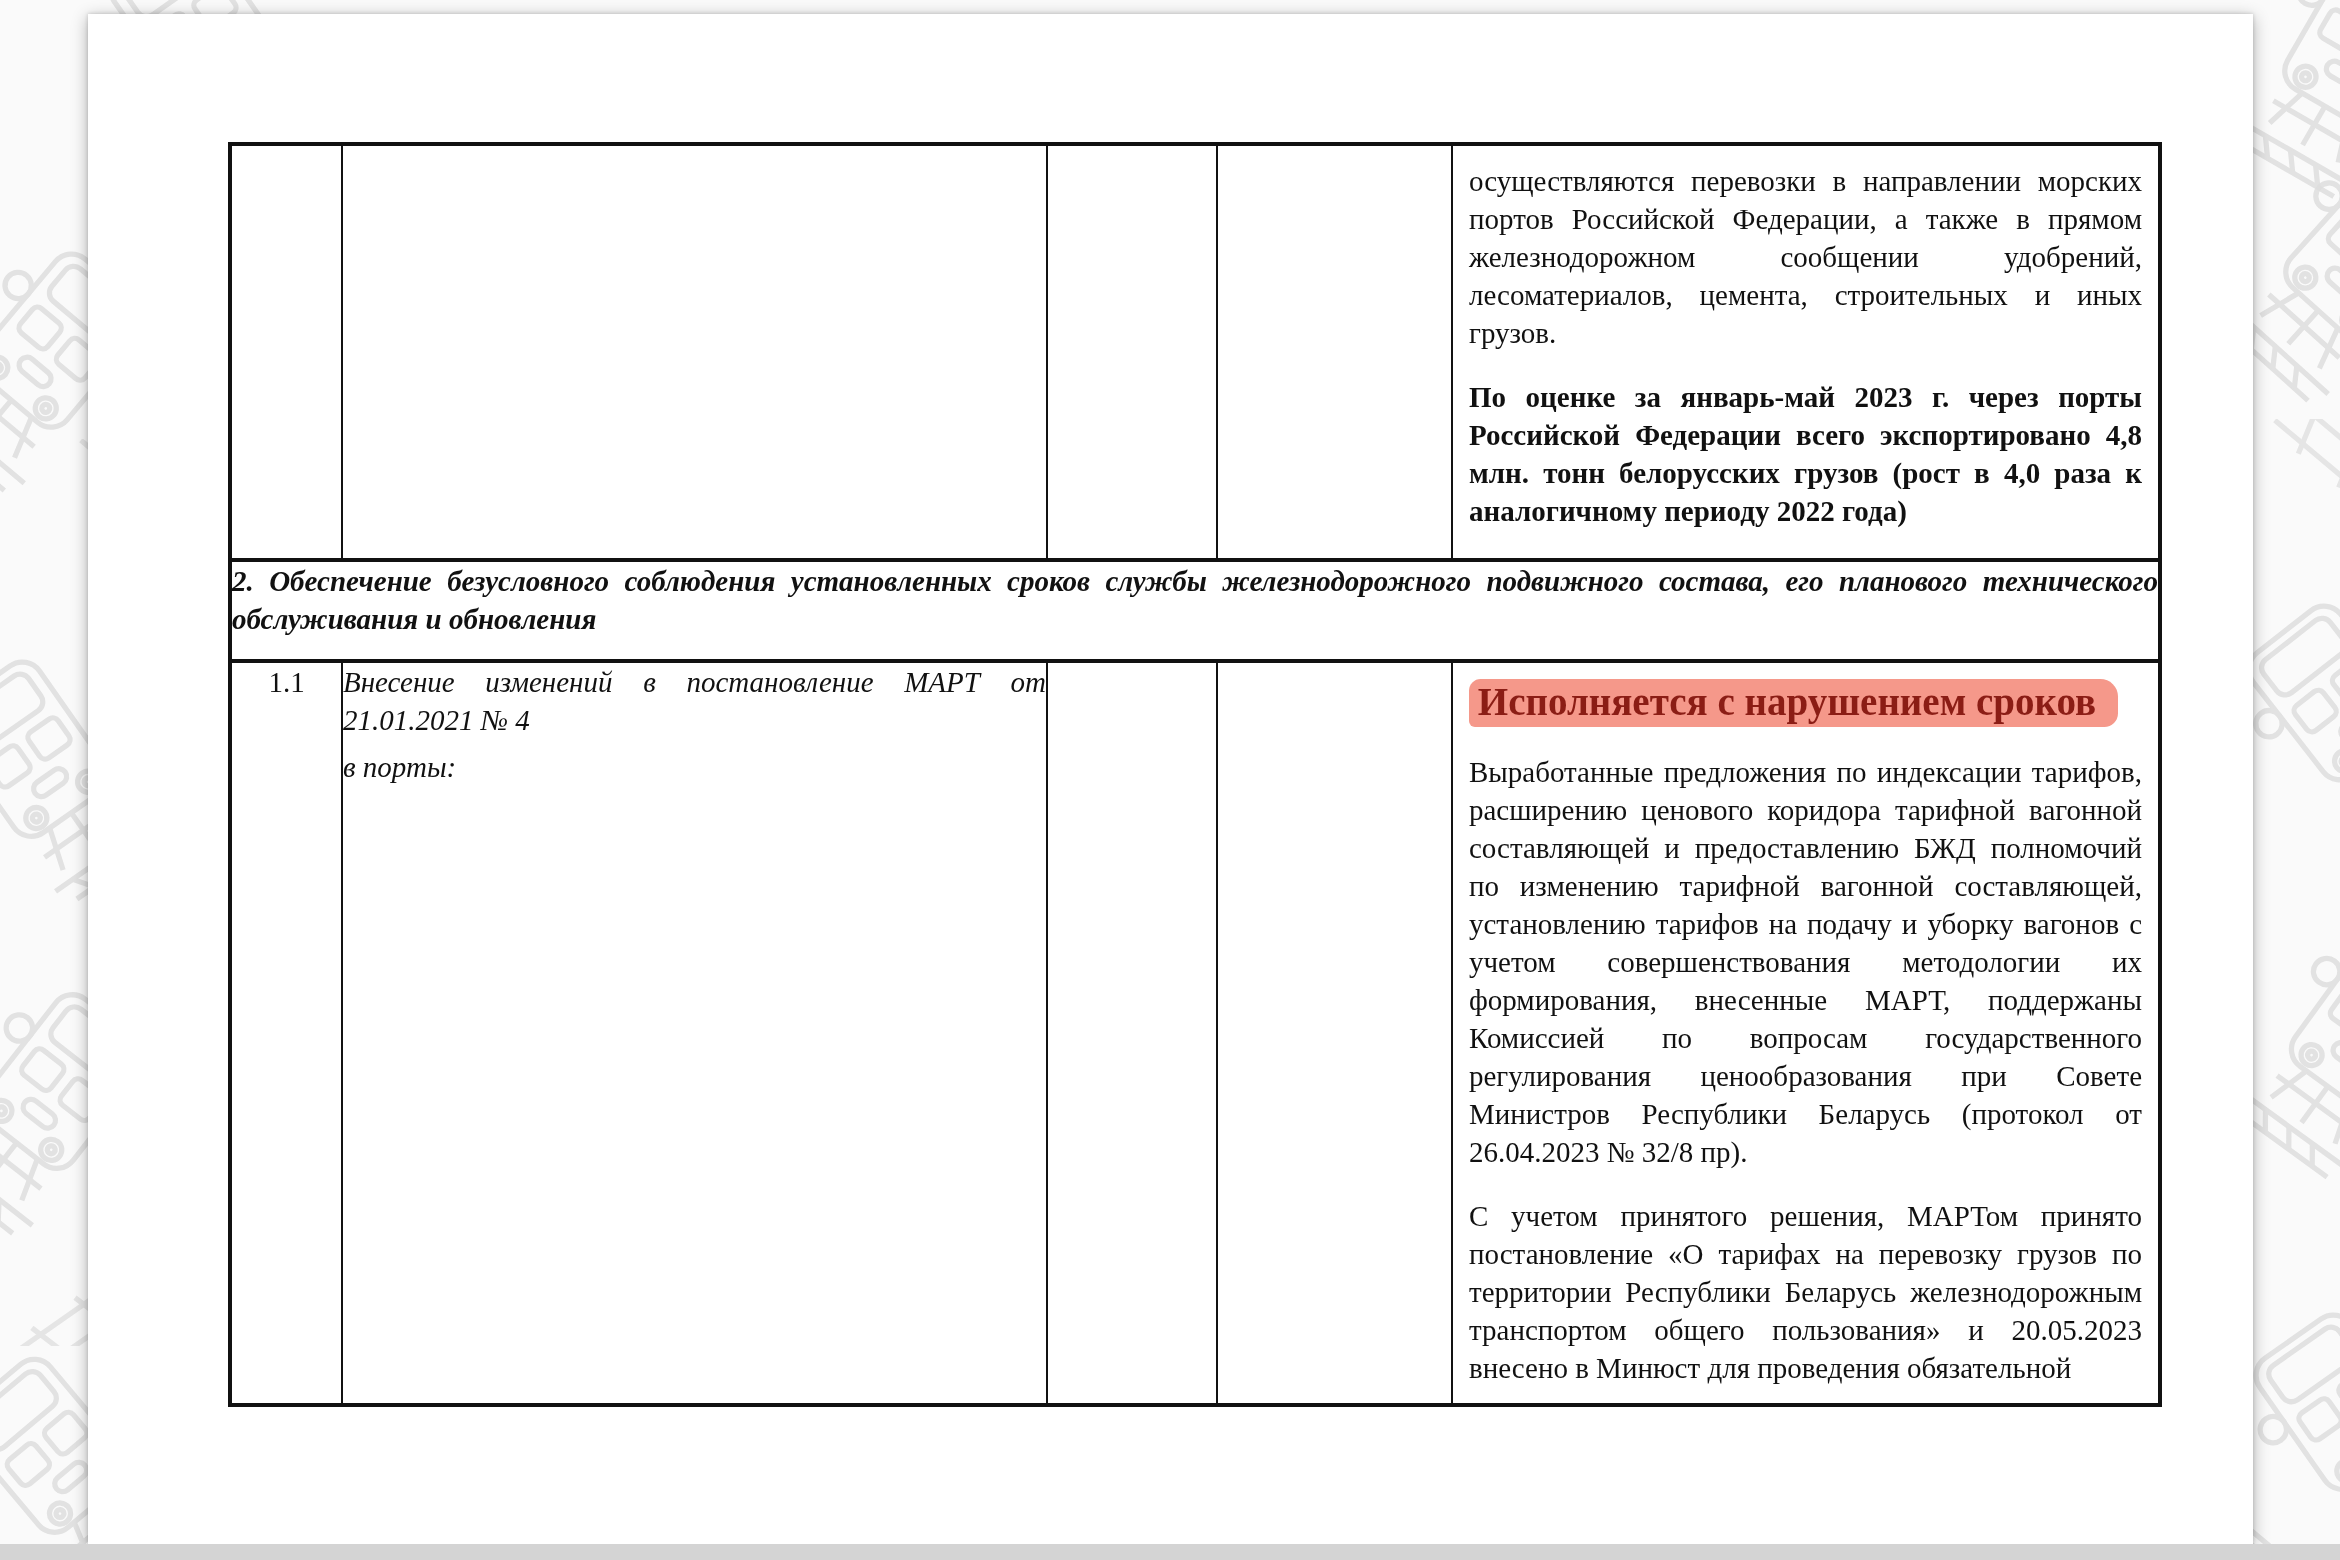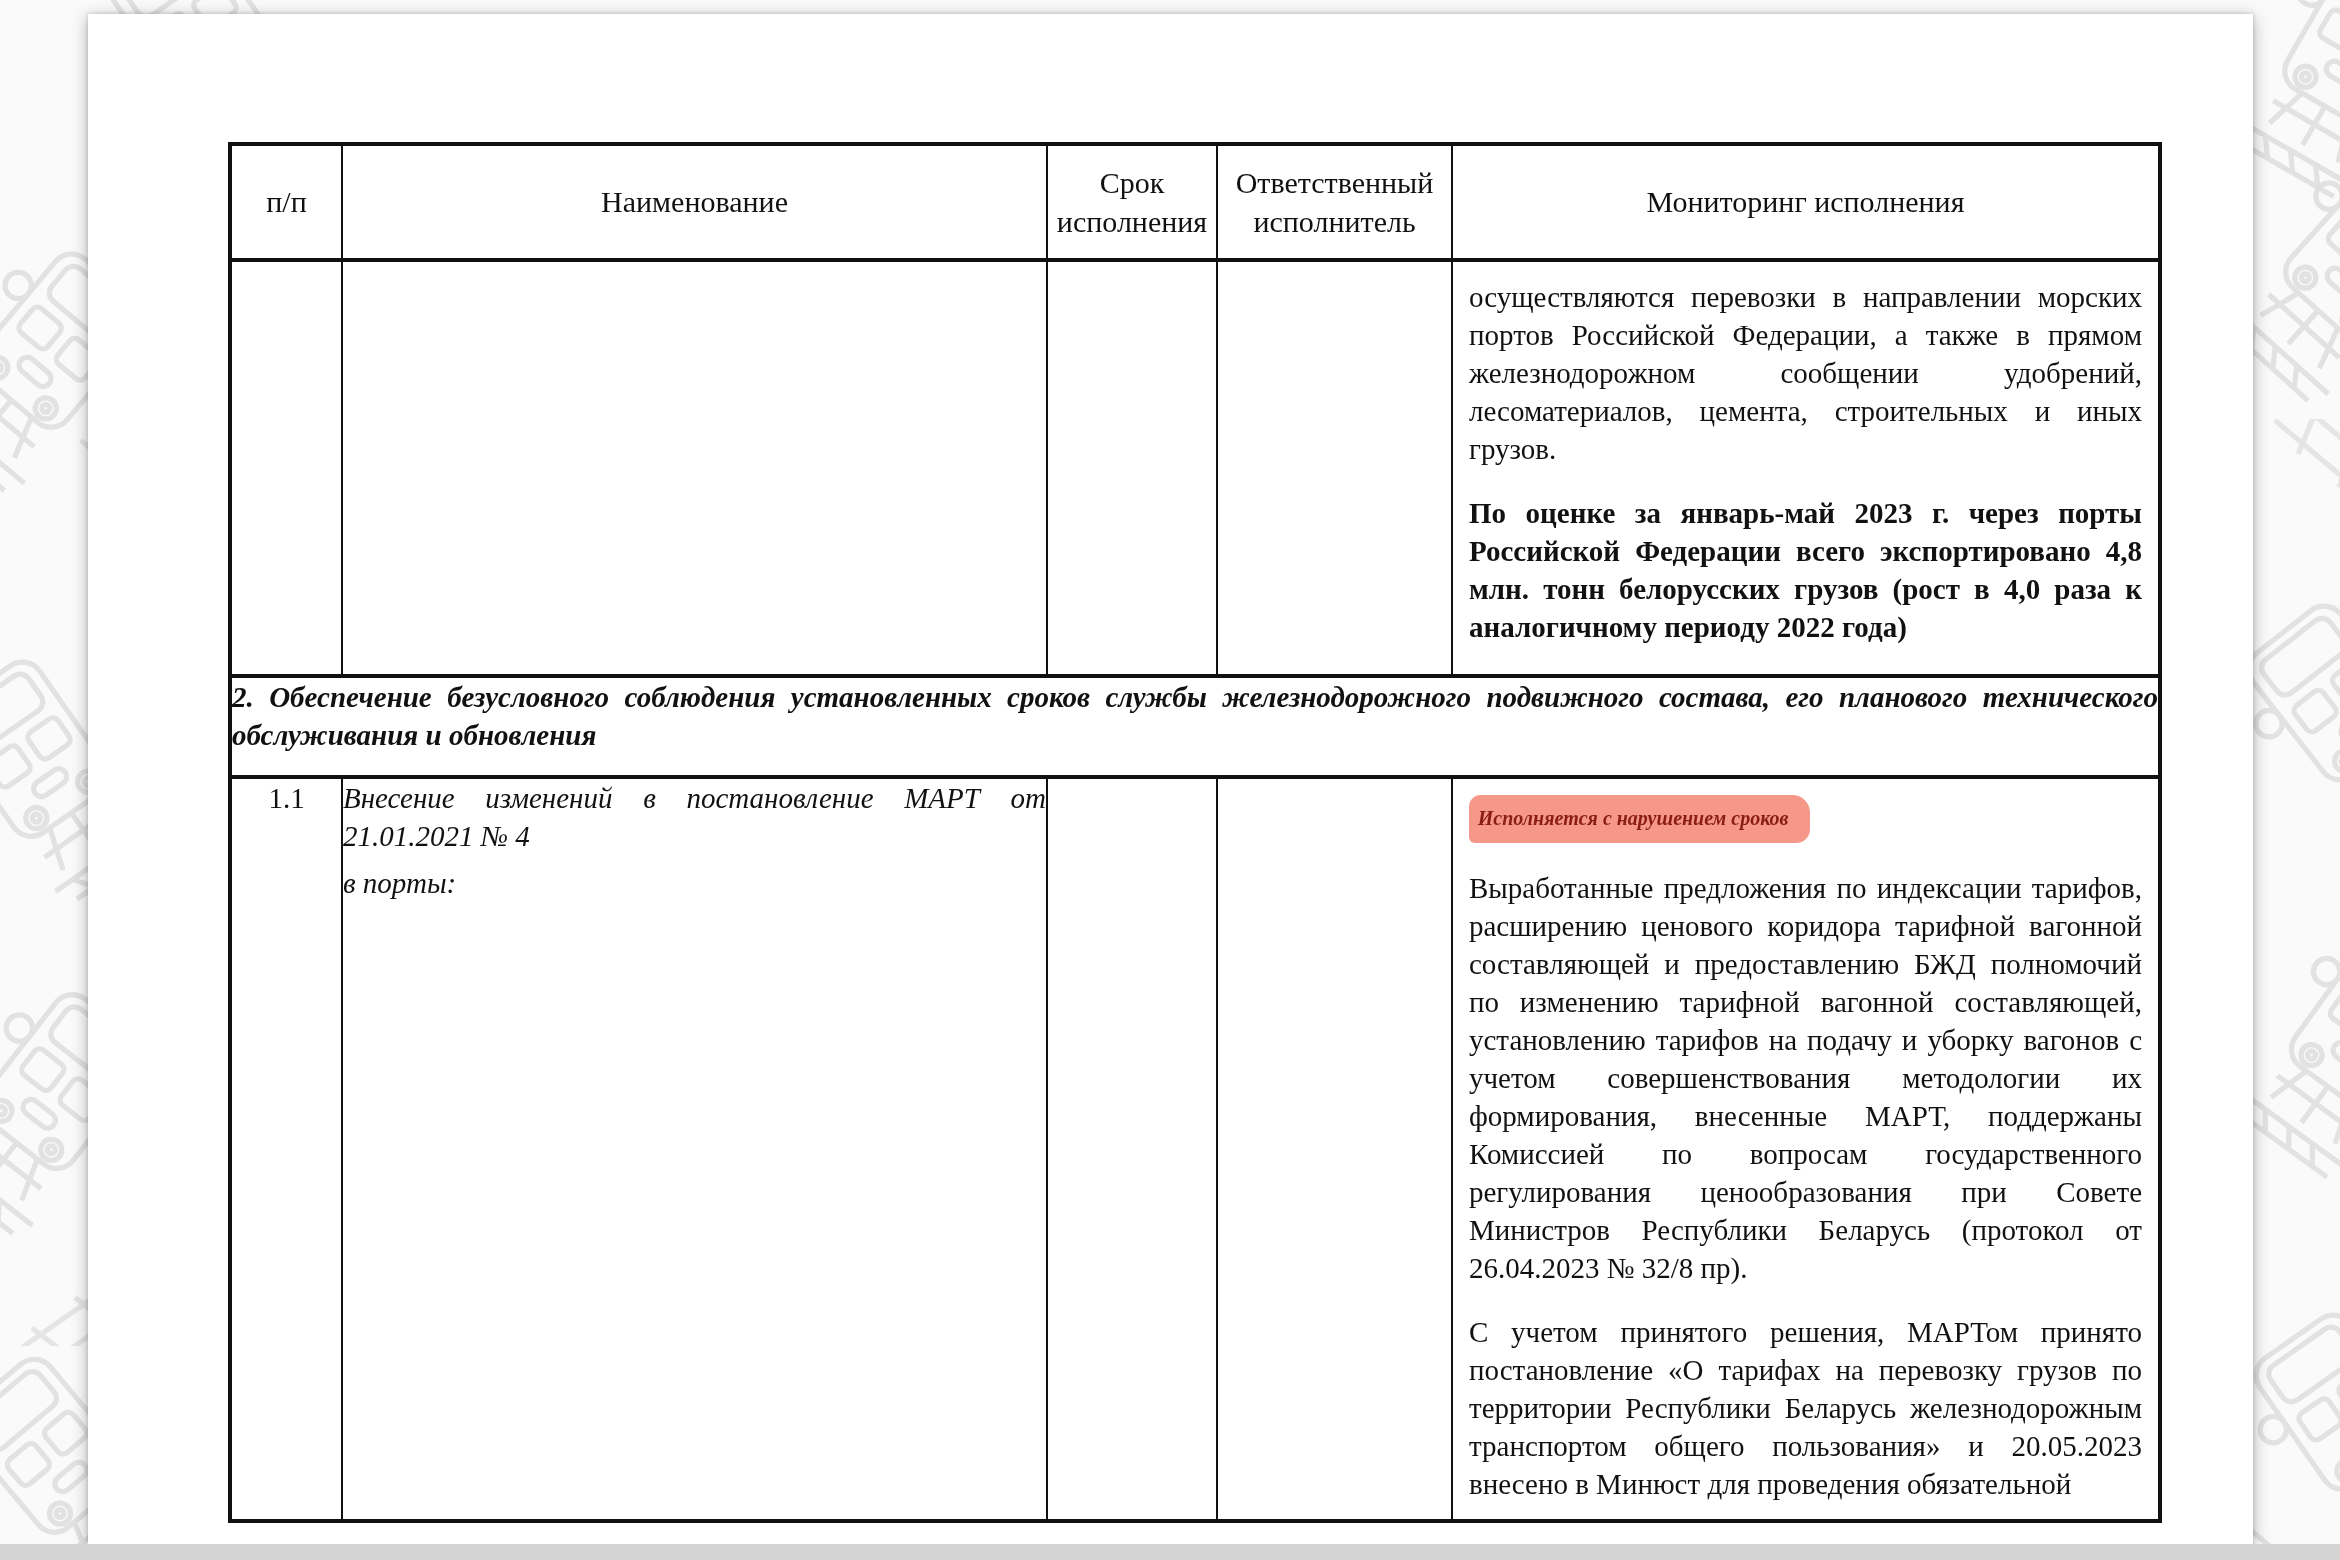--- a/index.html
+++ b/index.html
@@ -55,24 +55,23 @@
   .cell-monitoring p + p{margin-top:26px;}
   .section-cell{padding:9.8px 9.8px 0 9.8px;}
   .section-cell p{margin:0;font-weight:bold;text-align:justify;}
   .bold{font-weight:bold;}
 
   .status-line{text-align:left !important;}
   .status-highlight{
     display:inline-block;
     background:var(--status-bg,#f5988a);
     color:var(--status-color,#8b1d15);
-    font-weight:bold;font-size:20px;line-height:36px;
+    font-weight:bold;font-size:39px;line-height:36px;
     padding:4.9px 21.5px 7.8px 8.8px;
     border-radius:11.7px 17.6px 13.7px 5.9px;
-    font-style:italic;
   }
 </style>
 </head>
 <body>
 
 <div class="canvas">
 
   <div class="watermark-layer" id="watermarkLayer">
     <svg width="0" height="0" style="position:absolute">
       <defs>
@@ -173,27 +172,20 @@
     <table class="doc-table">
       <colgroup>
         <col style="width:112px">
           <col style="width:705px">
           <col style="width:170px">
         <col style="width:235px">
           <col style="width:708px">
       </colgroup>
 
       <tbody>
-          <tr style="height:116px">
-        <th>п/п</th>
-        <th>Наименование</th>
-        <th>Срок исполнения</th>
-        <th>Ответственный исполнитель</th>
-        <th>Мониторинг исполнения</th>
-      </tr>
 
       <tr style="height:416px">
         <td class="cell-num"></td>
         <td class="cell-name"></td>
         <td></td>
         <td></td>
         <td class="cell-monitoring">
           <p>осуществляются перевозки в направлении морских портов Российской Федерации, а также в прямом железнодорожном сообщении удобрений, лесоматериалов, цемента, строительных и иных грузов.</p>
           <p class="bold">По оценке за январь-май 2023 г. через порты Российской Федерации всего экспортировано 4,8 млн. тонн белорусских грузов (рост в 4,0 раза к аналогичному периоду 2022 года)</p>
         </td>

